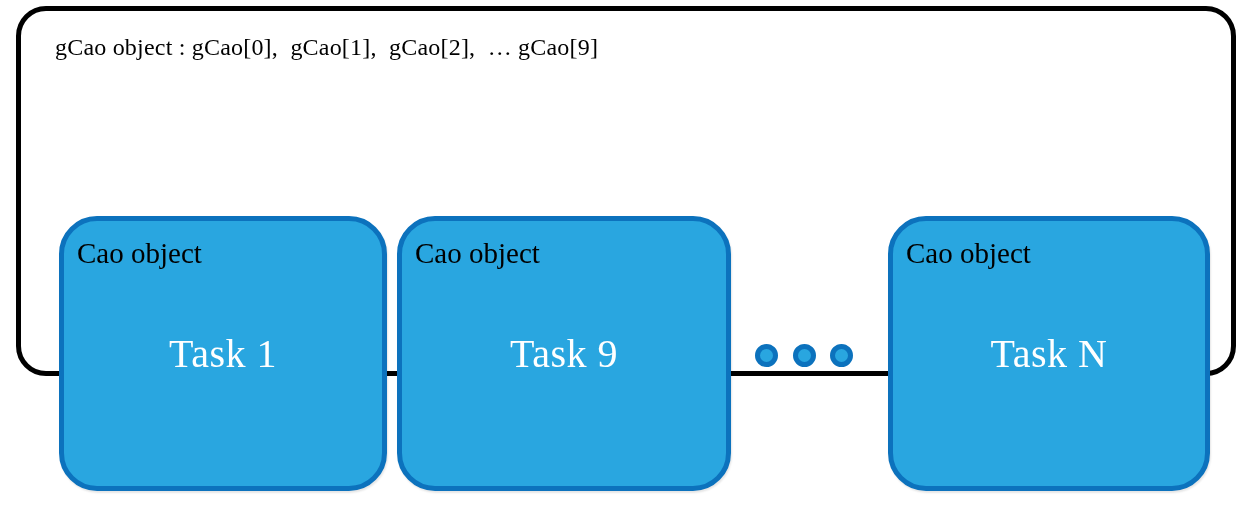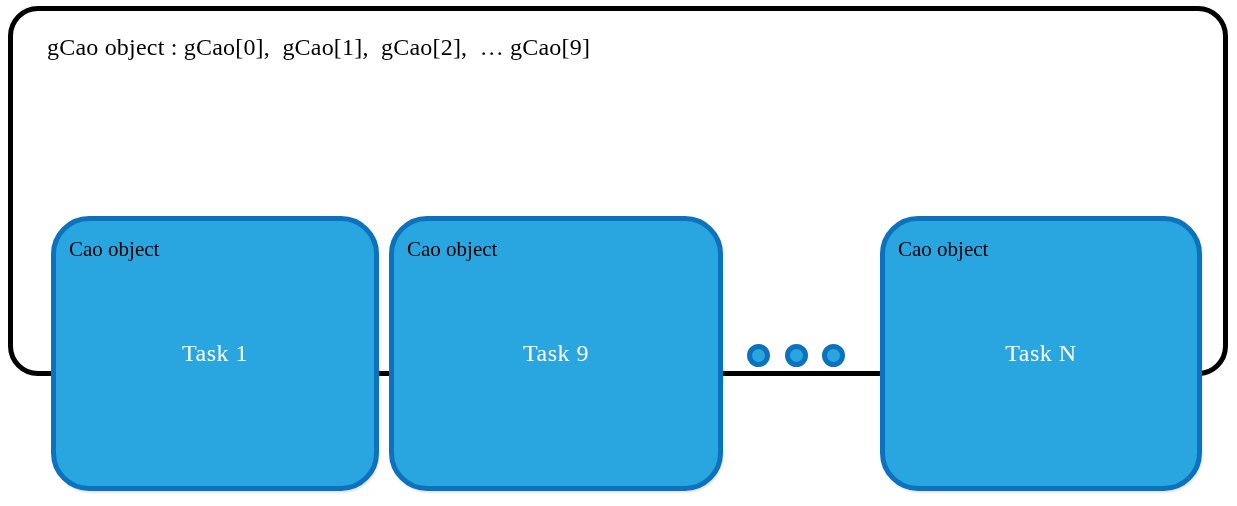--- a/index.html
+++ b/index.html
@@ -17,21 +17,21 @@
   }
   .canvas {
     position: relative;
     width: 1237px;
     height: 506px;
     background: var(--background);
     overflow: hidden;
   }
   .frame {
     position: absolute;
-    left: 8px;
+    left: 16px;
     top: 6px;
     width: 1220px;
     height: 370px;
     border: 5px solid var(--frame-border);
     border-radius: 30px;
     background: var(--background);
   }
   .header-text {
     position: absolute;
     left: 34px;
@@ -53,25 +53,25 @@
     justify-content: center;
     box-shadow: 1px 2px 2px rgba(0,0,0,0.10);
   }
   .box-1 { left: 38px;  width: 328px; }
   .box-2 { left: 376px; width: 334px; }
   .box-3 { left: 867px; width: 322px; }
   .box-label {
     position: absolute;
     left: 13px;
     top: 16px;
-    font-size: 21px;
+    font-size: 29px;
     color: var(--label-text);
   }
   .task-label {
-    font-size: 24px;
+    font-size: 40px;
     color: var(--task-text);
     letter-spacing: 0.5px;
   }
   .dots {
     position: absolute;
     left: 734px;
     top: 333px;
     width: 98px;
     height: 23px;
     display: flex;

